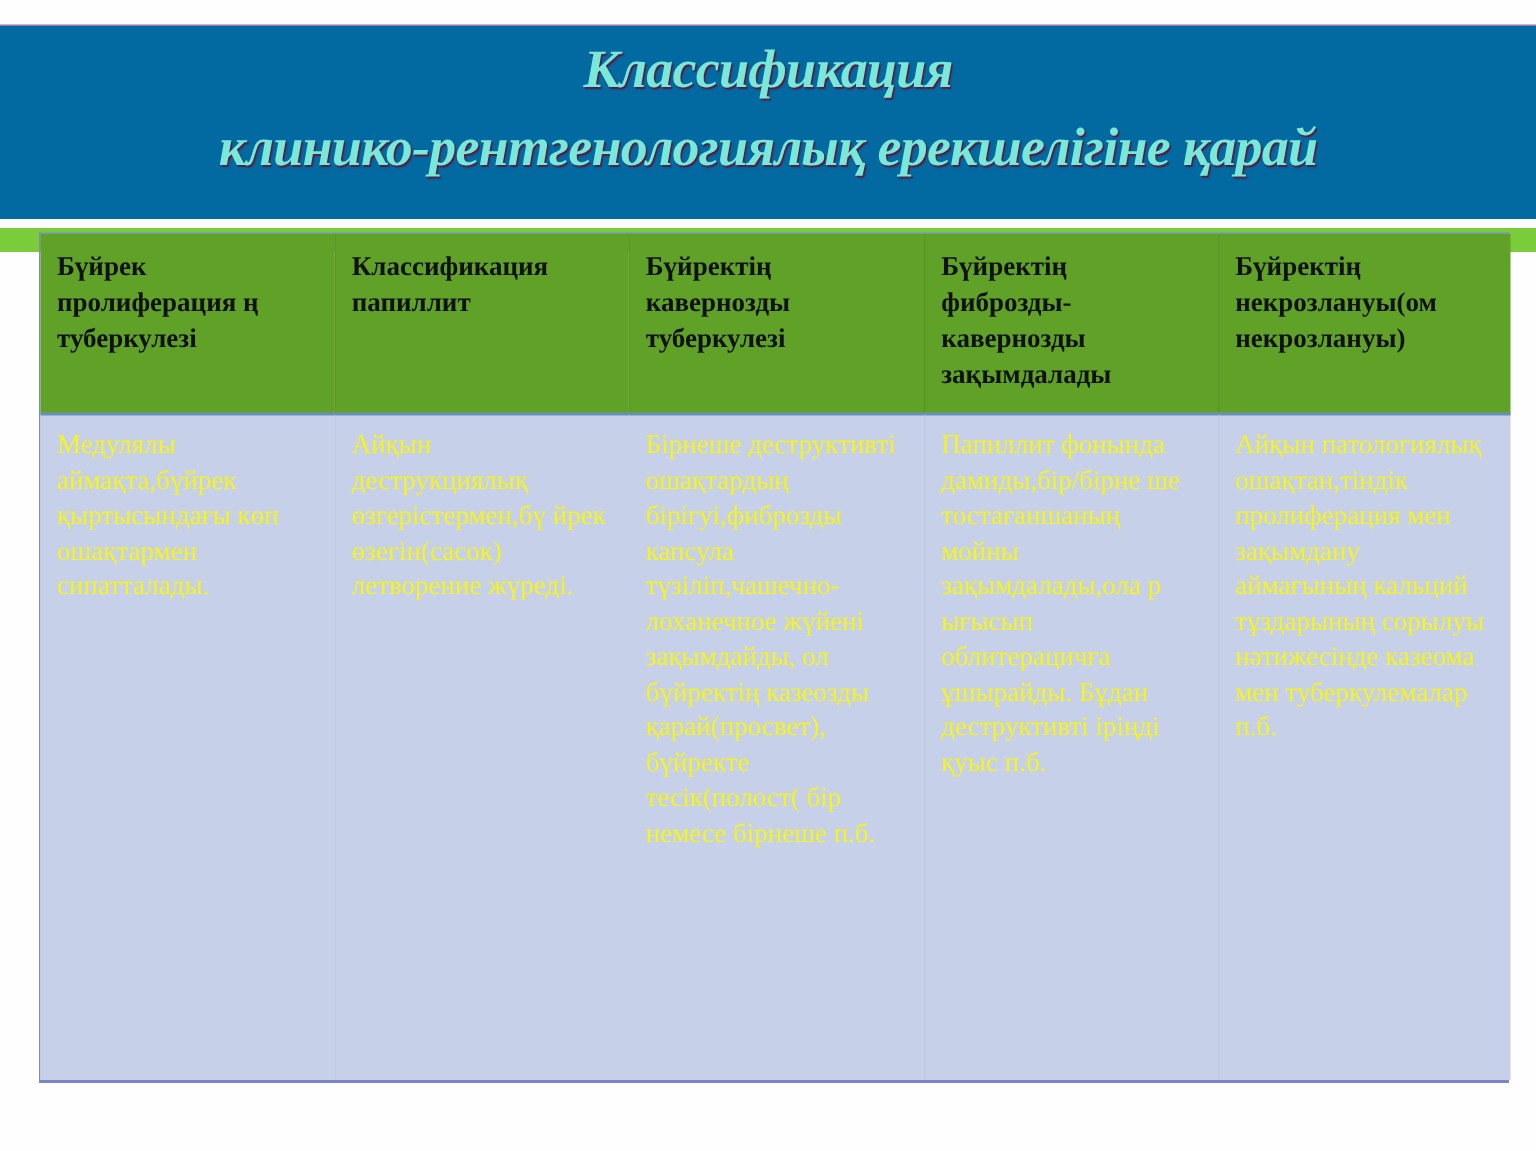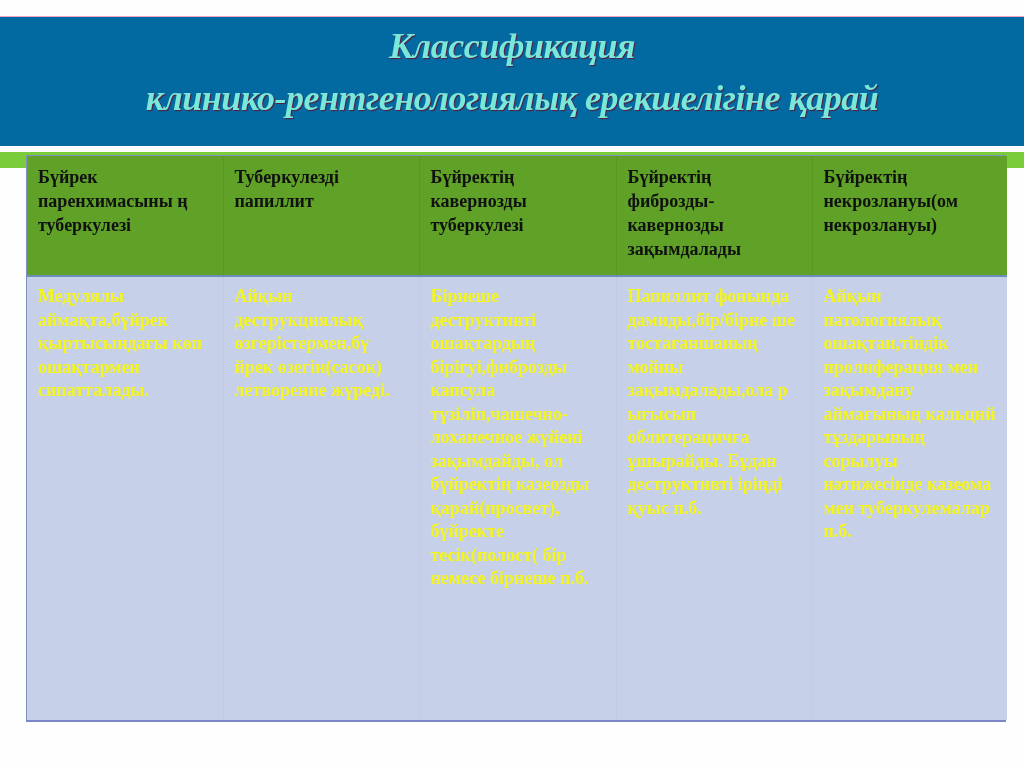--- a/index.html
+++ b/index.html
@@ -83,21 +83,20 @@
     table.classification th:last-child { border-right: none; }
     table.classification td {
       background: #c6d0e8;
       color: #f4f41e;
       font-size: 18px;
       line-height: 23.5px;
       text-align: left;
       vertical-align: top;
       padding: 8px 10px 6px 11px;
       border-right: 1px solid #c0cae2;
-      font-weight: bold;
     }
     table.classification td:last-child { border-right: none; }
     .col-0 { width: 196px; }
     .col-1 { width: 196px; }
     .col-2 { width: 197px; }
     .col-3 { width: 196px; }
     .col-4 { width: 195px; }
   </style>
 </head>
 <body>
@@ -115,22 +114,22 @@
     <table class="classification">
       <colgroup>
         <col class="col-0">
           <col class="col-1">
           <col class="col-2">
           <col class="col-3">
           <col class="col-4">
       </colgroup>
       <thead>
         <tr>
-          <th>Бүйрек паренхимасыны ң туберкулезі</th>
-          <th>Туберкулезді папиллит</th>
+          <th>Бүйрек пролиферация ң туберкулезі</th>
+          <th>Классификация папиллит</th>
           <th>Бүйректің кавернозды туберкулезі</th>
           <th>Бүйректің фиброзды-кавернозды зақымдалады</th>
           <th>Бүйректің некрозлануы(ом некрозлануы)</th>
         </tr>
       </thead>
       <tbody>
         <tr>
           <td>Медулялы аймақта,бүйрек қыртысындағы көп ошақтармен сипатталады.</td>
           <td>Айқын деструкциялық өзгерістермен,бү йрек өзегін(сасок) летворение жүреді.</td>
           <td>Бірнеше деструктивті ошақтардың бірігуі,фиброзды капсула түзіліп,чашечно-лоханечное жүйені зақымдайды, ол бүйректің казеозды қарай(просвет), бүйректе тесік(полост( бір немесе бірнеше п.б.</td>

